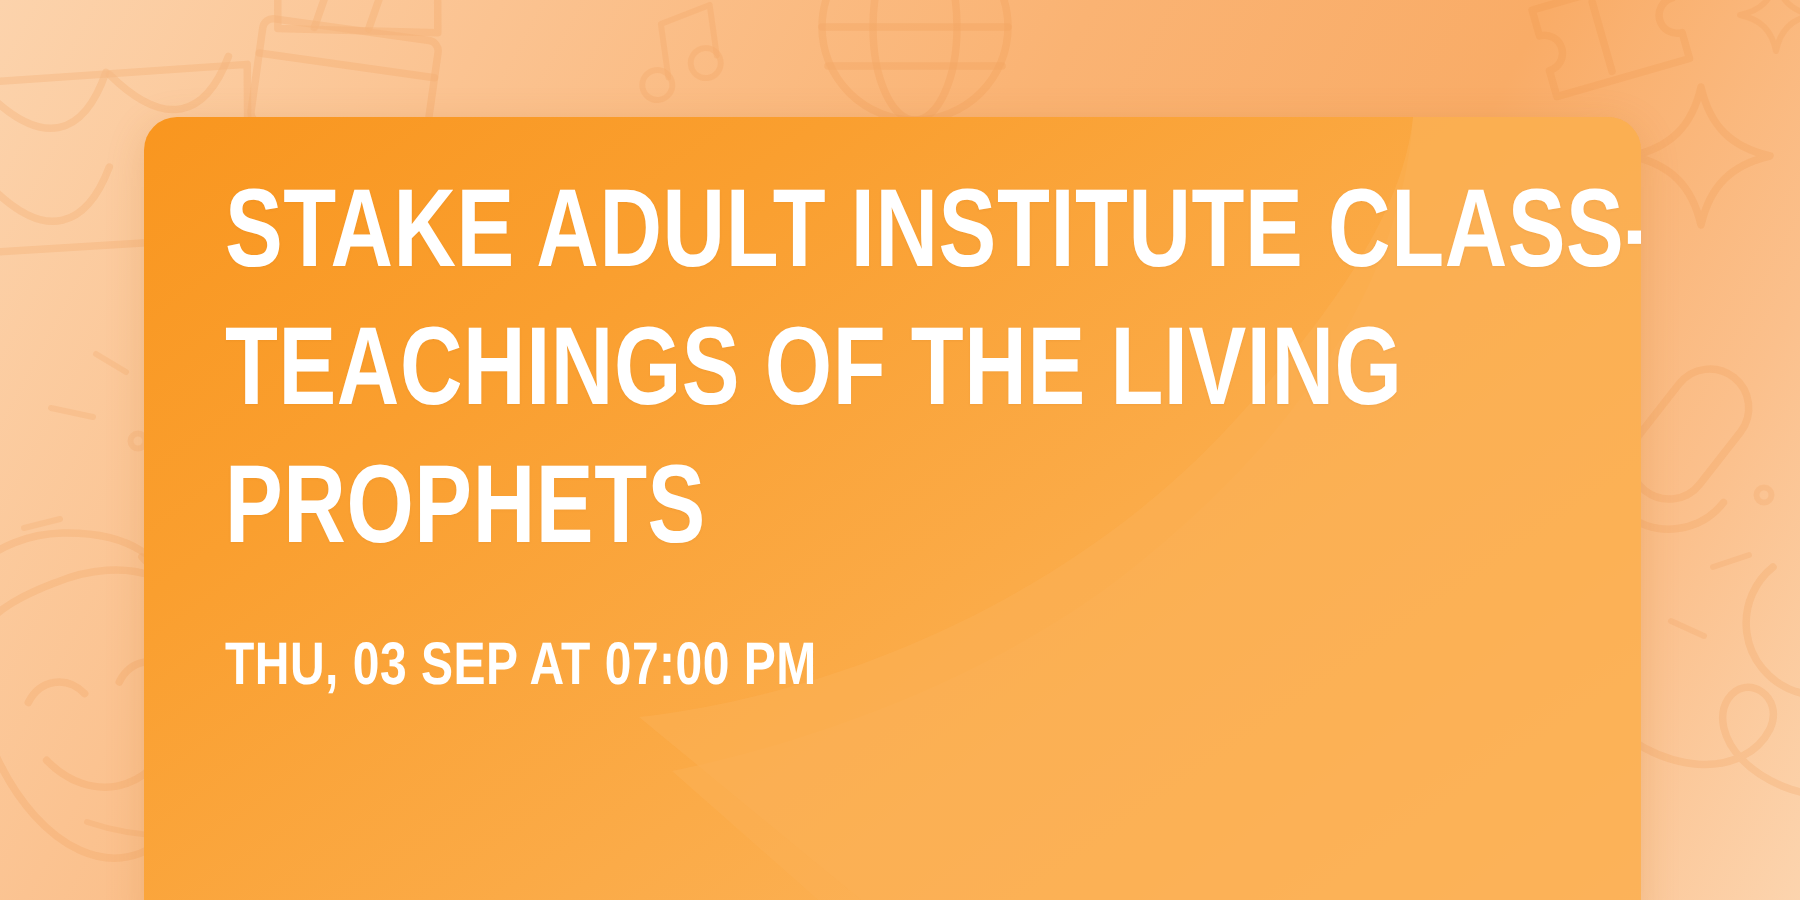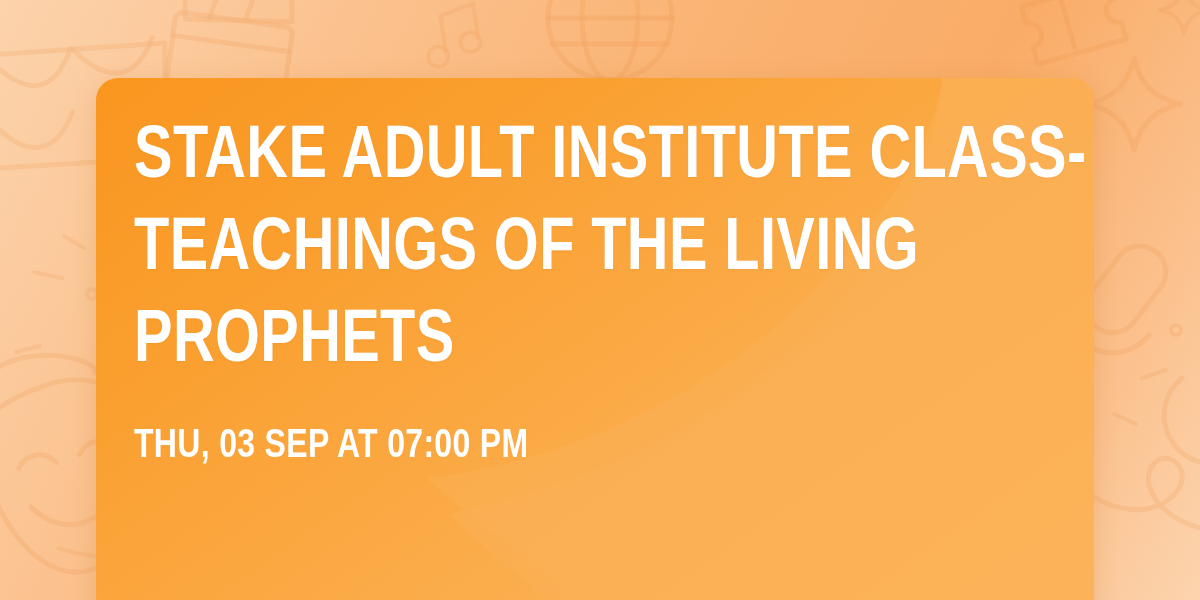--- a/index.html
+++ b/index.html
@@ -88,21 +88,21 @@
     height: 540px;
   }
   .bubble-fill {
     fill: #FCB155;
     opacity: 0.55;
   }
 
   
   #card-content {
     position: absolute;
-    left: 38px;
+    left: 54px;
     top: 28px;
     right: 40px;
   }
 
   #event-title {
     margin: 0;
     color: #FFFFFF;
     font-family: "Liberation Sans Narrow", "Liberation Sans", sans-serif;
     font-size: 74px;
     line-height: 92px;

